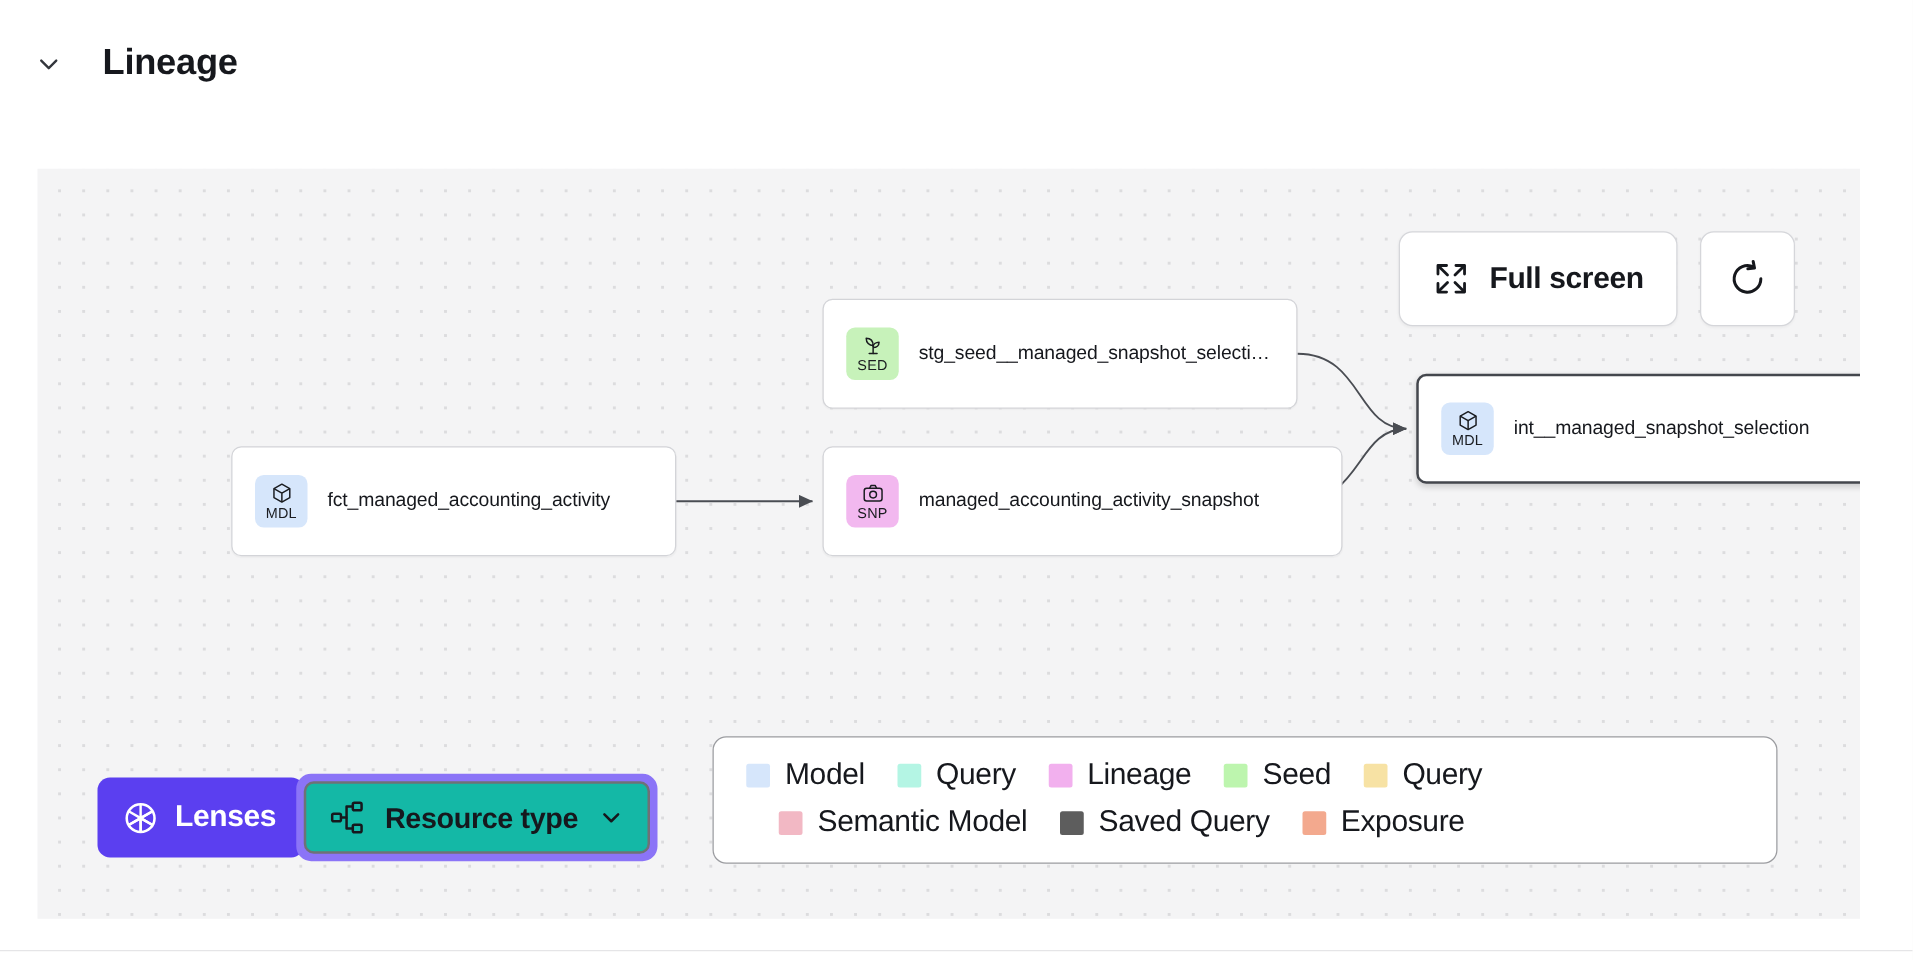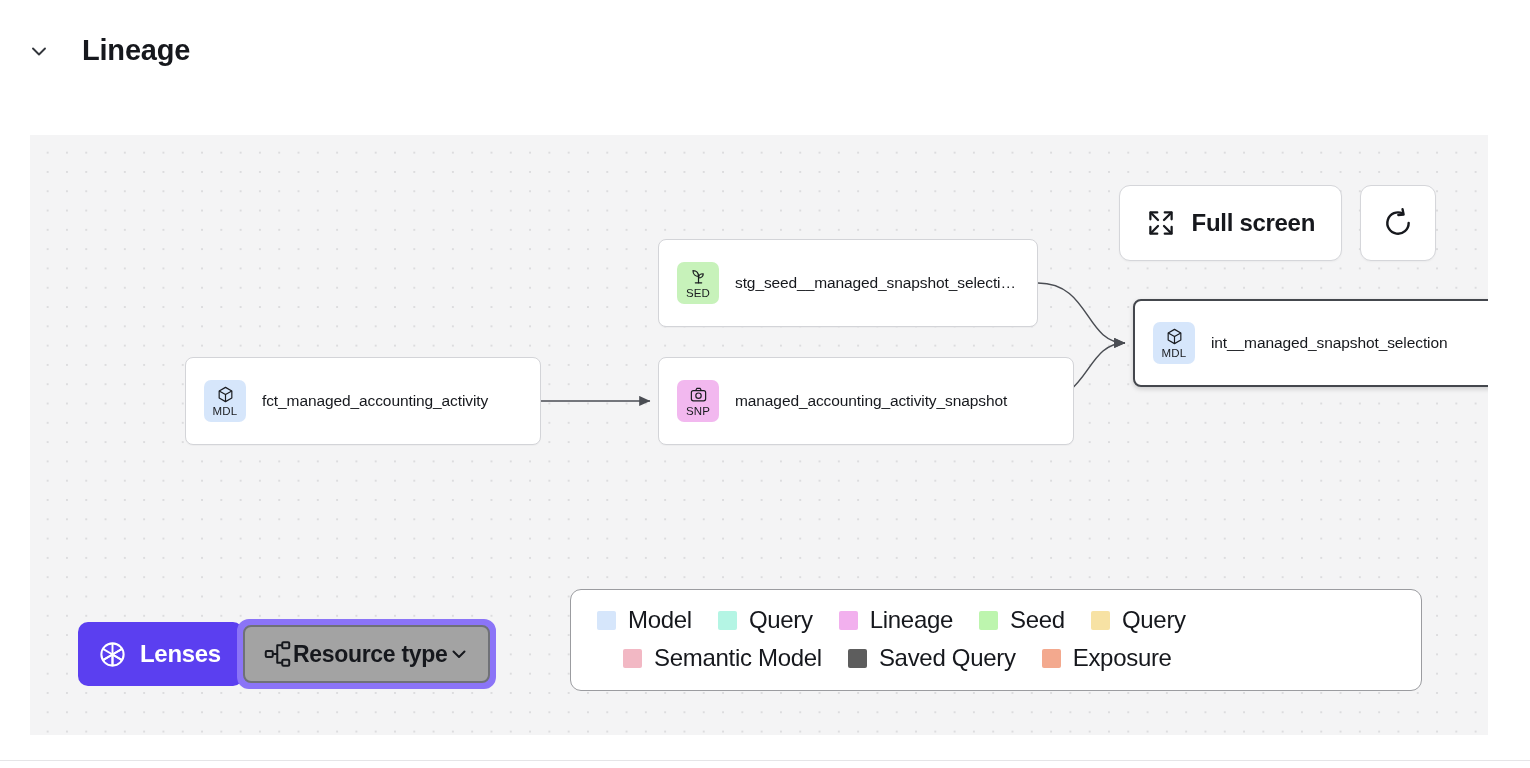--- a/index.html
+++ b/index.html
@@ -149,26 +149,26 @@
   .resource-type-wrap {
     margin-left: -6px;
     border: 3px solid #8b74f7;
     border-radius: 12px;
     padding: 3px;
     background: #8b74f7;
     position: relative;
     z-index: 2;
   }
   .resource-type-btn {
-    background: #a3a3a3;
+    background: #14b8a6;
     border: 2px solid #6f7177;
     border-radius: 8px;
     height: 58px;
     padding: 0 18px 0 18px;
-    display: flex; align-items: center; 
+    display: flex; align-items: center; gap: 15px;
     cursor: pointer;
   }
   .resource-type-label {
     font-size: 23px; font-weight: 700; color: #16181d;
     letter-spacing: -0.3px;
   }
   .resource-type-btn svg { display: block; }
 
   
   .legend-box {

